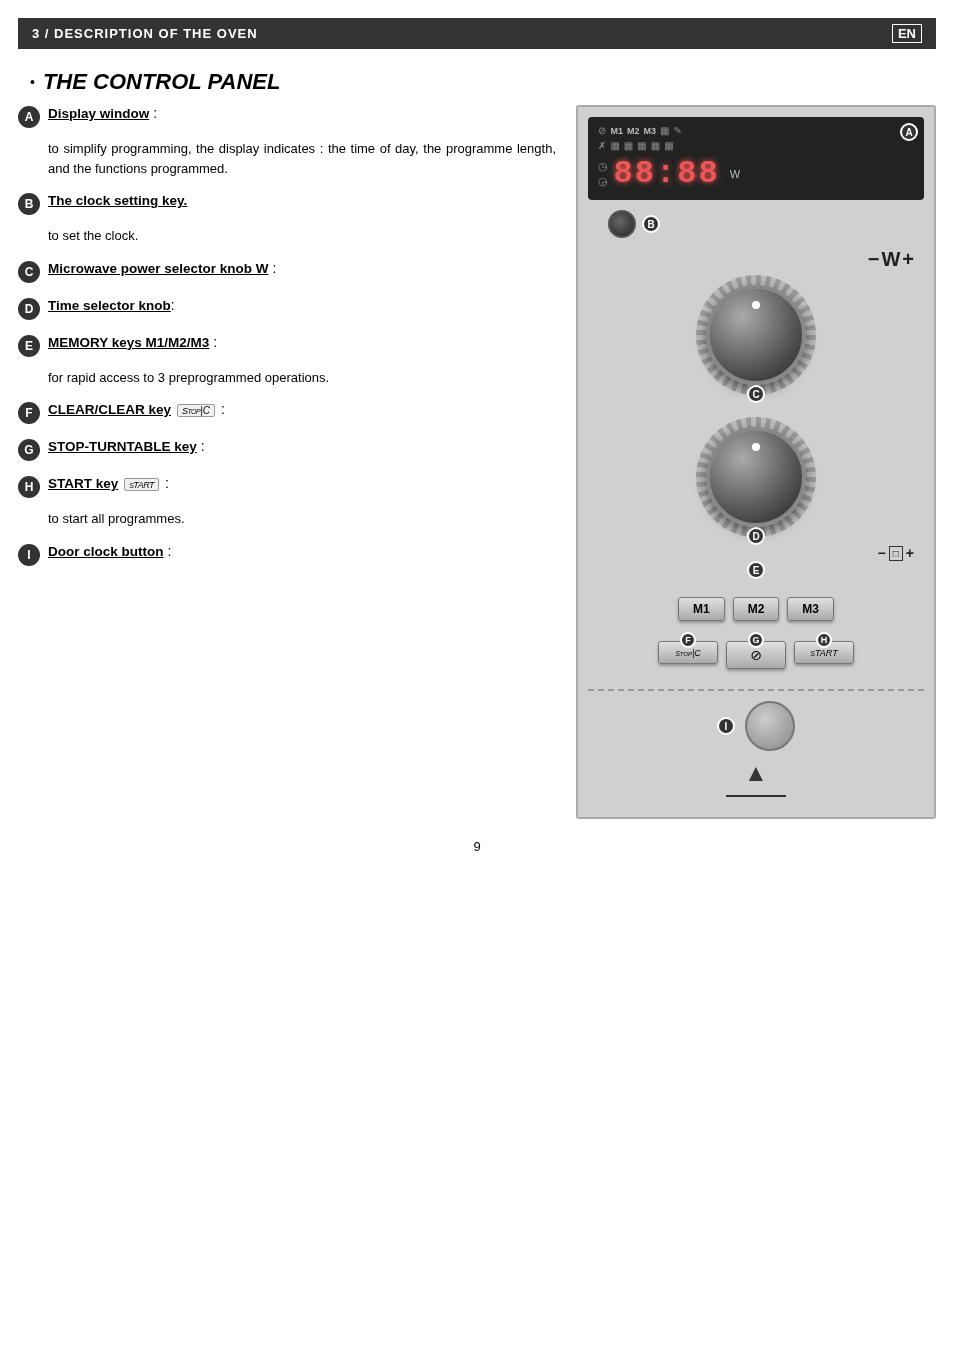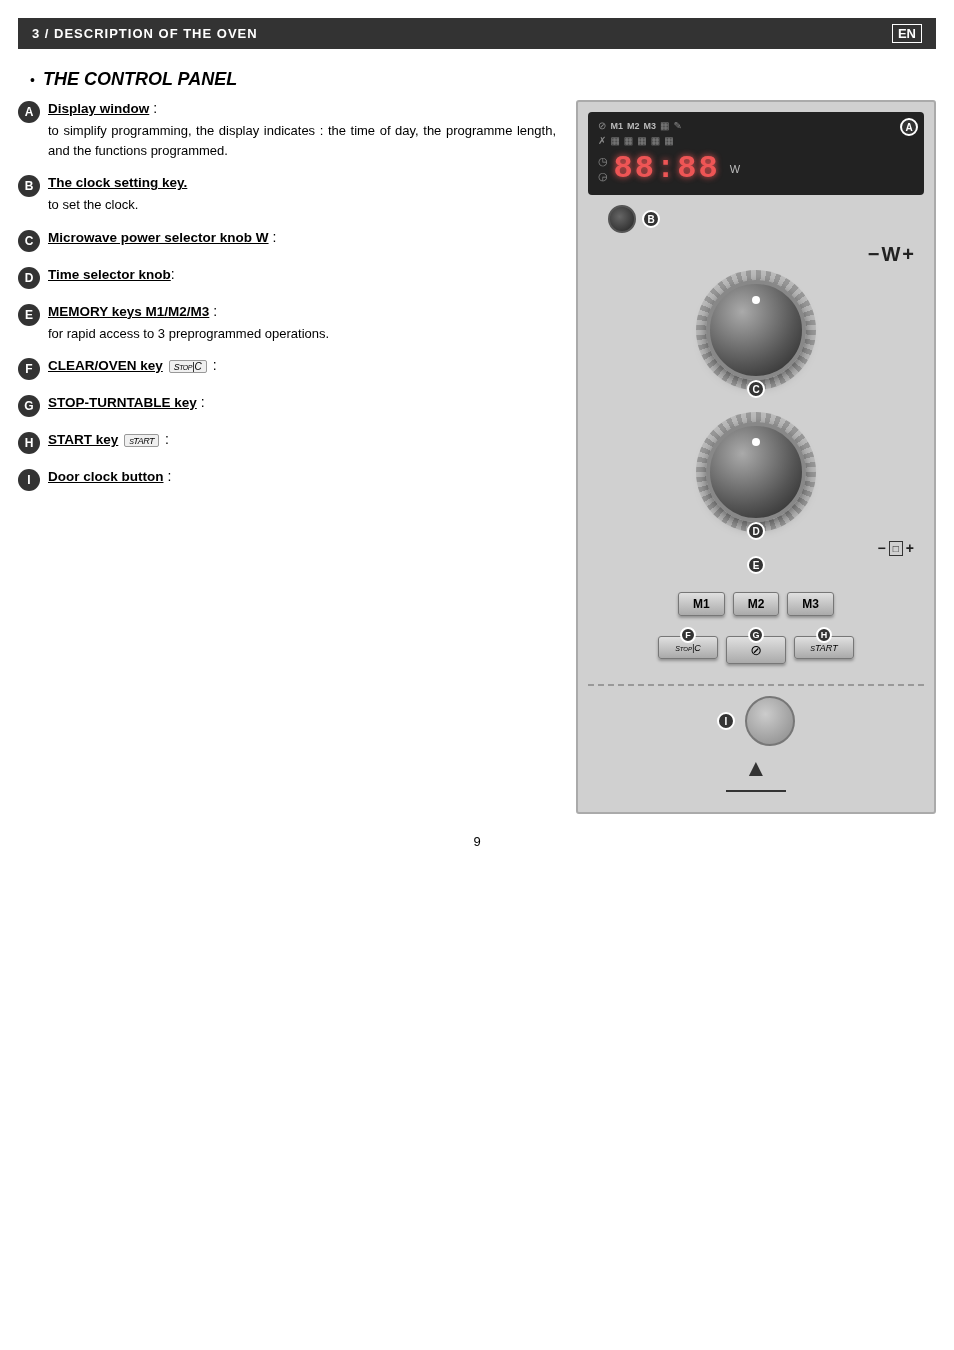--- a/index.html
+++ b/index.html
@@ -30,21 +30,21 @@
     }
     .header-lang {
       font-size: 13px;
       font-weight: bold;
       border: 1px solid #fff;
       padding: 1px 5px;
     }
 
     
     .section-title {
-      font-size: 18px;
+      font-size: 22px;
       font-weight: bold;
       font-style: italic;
       margin: 20px 18px 10px 30px;
       text-align: right;
     }
     .section-bullet {
       margin-right: 8px;
     }
 
     
@@ -89,21 +89,21 @@
       font-size: 13.5px;
       display: inline;
     }
     .item-title-plain {
       font-weight: normal;
       text-decoration: none;
       display: inline;
     }
     .item-desc {
       font-size: 13px;
-      margin-top: 5px;
+      margin-top: 18px;
       line-height: 1.5;
       text-align: justify;
     }
 
     .key-badge {
       display: inline-block;
       border: 1px solid #999;
       border-radius: 2px;
       padding: 0px 4px;
       font-size: 10px;
@@ -464,39 +464,40 @@
       <div class="item-badge">E</div>
       <div class="item-content">
         <span class="item-title">MEMORY keys M1/M2/M3</span><span class="item-title-plain"> :</span>
         <div class="item-desc">for rapid access to 3 preprogrammed operations.</div>
       </div>
     </div>
 
     <div class="item">
       <div class="item-badge">F</div>
       <div class="item-content">
-        <span class="item-title">CLEAR/OVEN key</span>
+        <span class="item-title">CLEAR/CLEAR key</span>
         <span class="key-badge"><span class="key-badge-small">S<span style="font-size:7px">TOP</span></span>|C</span>
         <span class="item-title-plain"> :</span>
       </div>
     </div>
 
     <div class="item">
       <div class="item-badge">G</div>
       <div class="item-content">
         <span class="item-title">STOP-TURNTABLE key</span><span class="item-title-plain"> :</span>
       </div>
     </div>
 
     <div class="item">
       <div class="item-badge">H</div>
       <div class="item-content">
         <span class="item-title">START key</span>
         <span class="key-badge"><span class="key-badge-small"><span style="font-size:7px">S</span>TART</span></span>
         <span class="item-title-plain">:</span>
+        <div class="item-desc">to start all programmes.</div>
       </div>
     </div>
 
     <div class="item">
       <div class="item-badge">I</div>
       <div class="item-content">
         <span class="item-title">Door clock button</span><span class="item-title-plain"> :</span>
       </div>
     </div>
 

